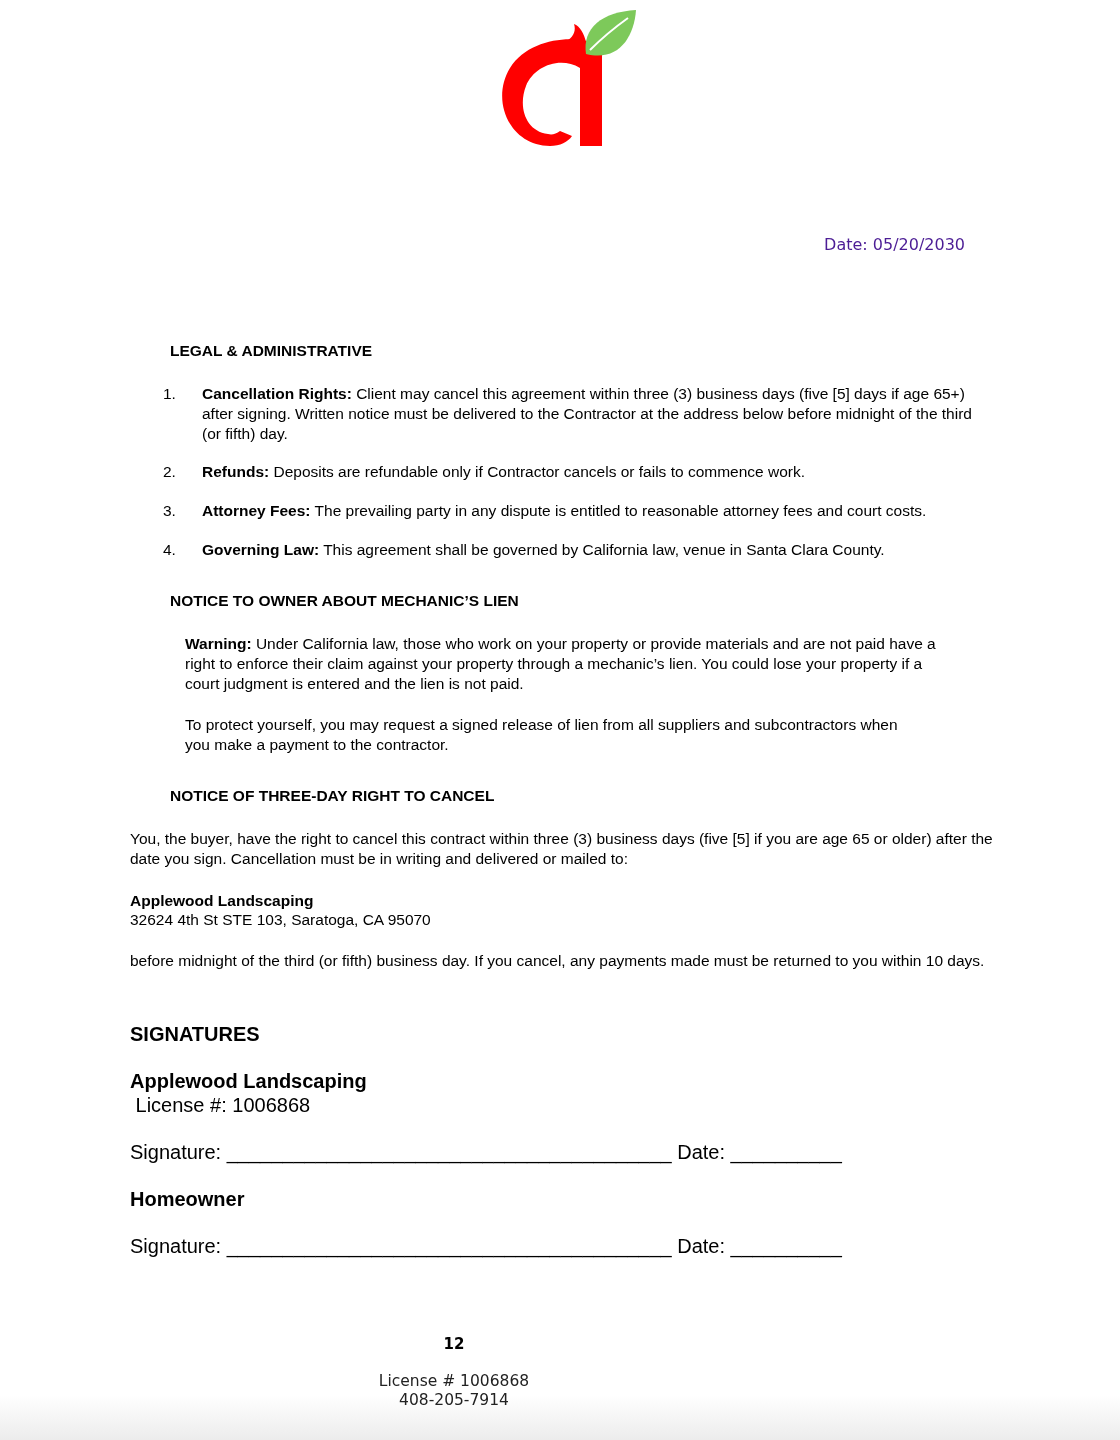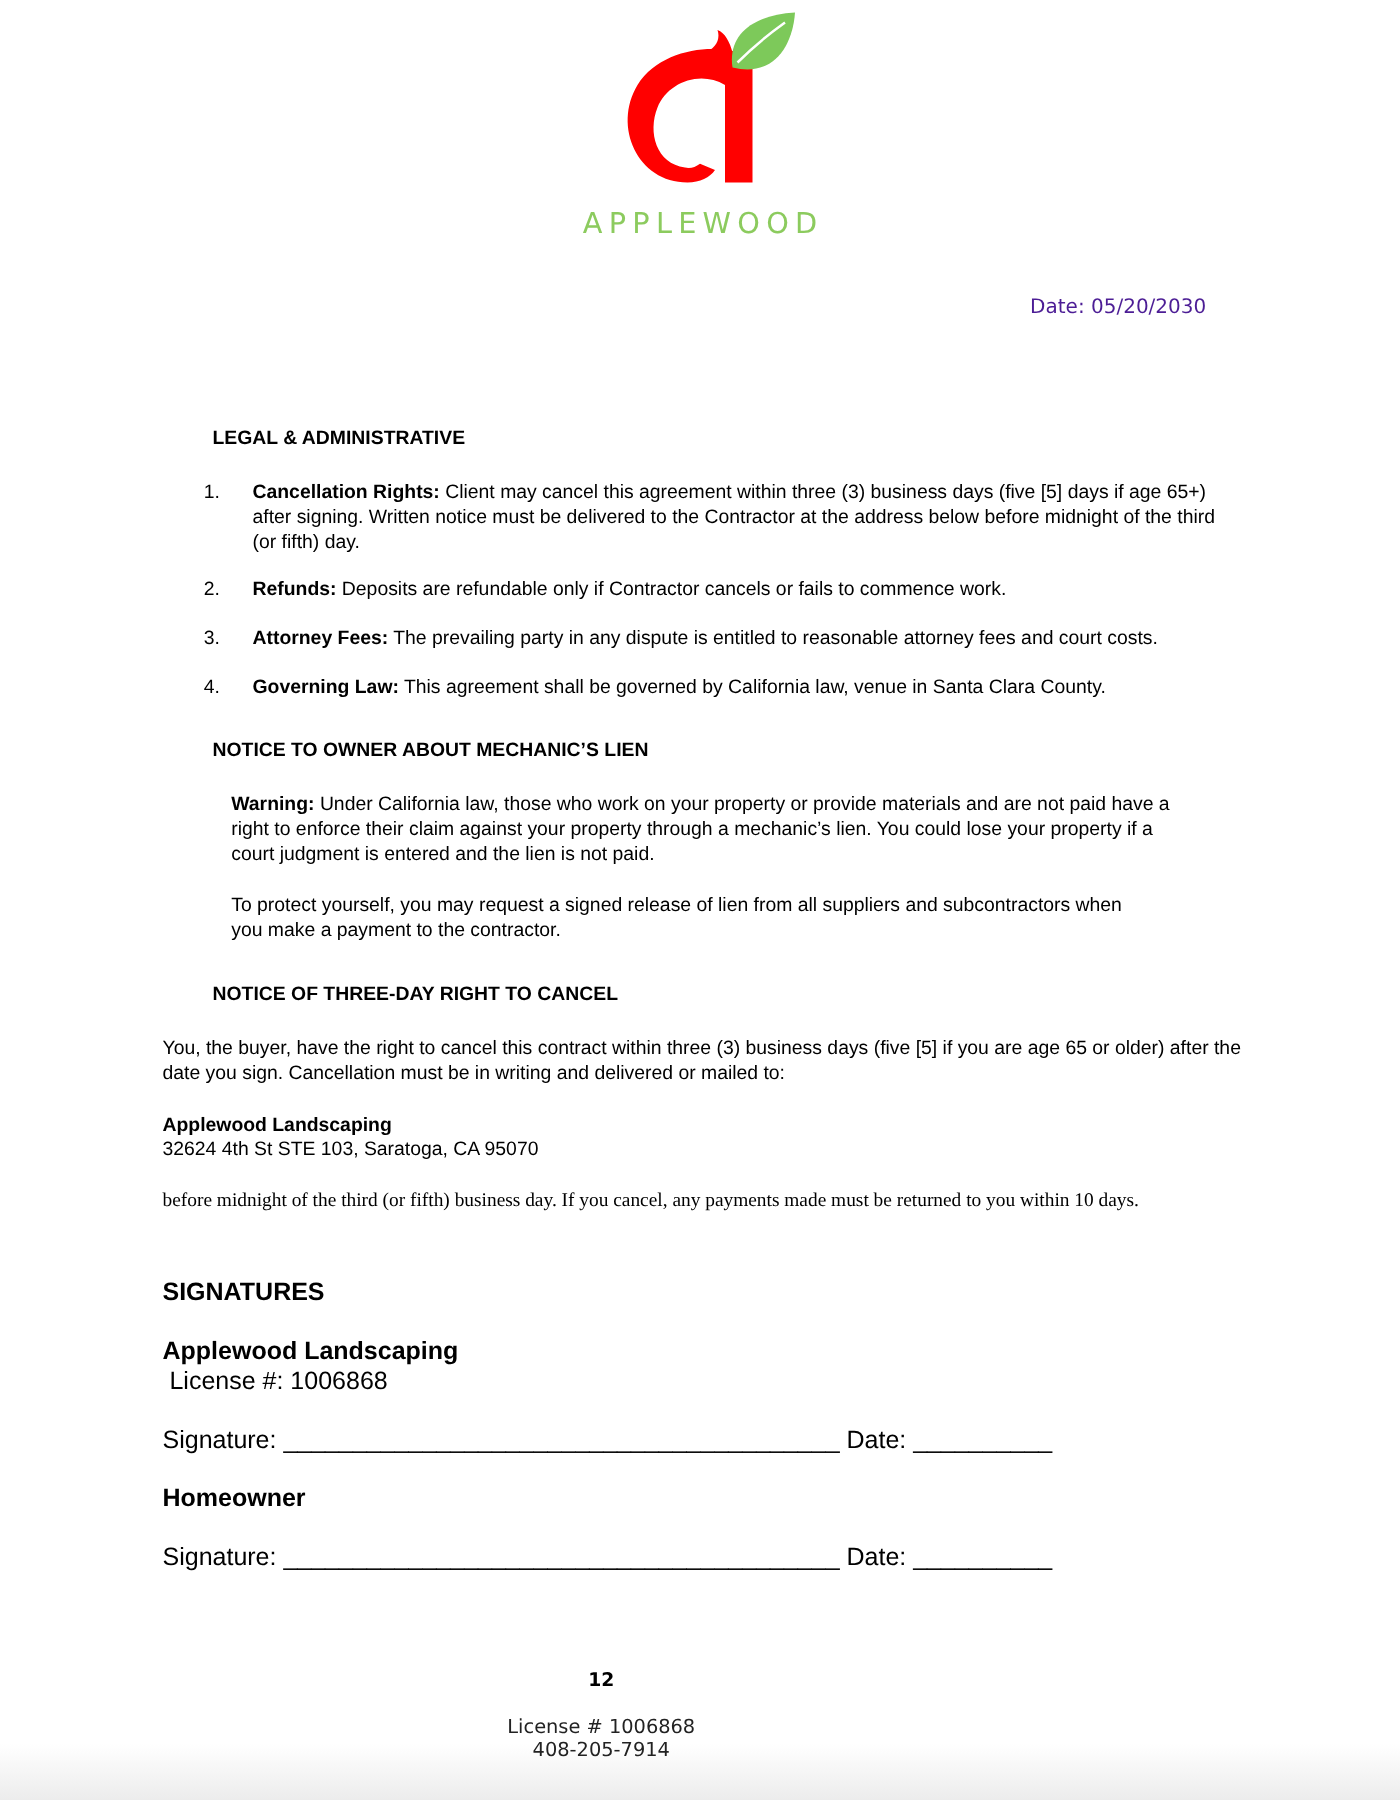--- a/index.html
+++ b/index.html
@@ -26,38 +26,37 @@
     font-size: 16px; color: #4c1d95;
   }
   .abs { position: absolute; }
   .h-sec { font-weight: bold; font-size: 15.5px; margin-left: 40px; }
   .p { font-size: 15.5px; line-height: 20px; }
   .list-item { position: absolute; left: 163px; width: 830px; font-size: 15.5px; line-height: 20px; }
   .list-item .num { position: absolute; left: 0; top: 0; }
   .list-item .txt { margin-left: 39px; }
   .h-big { font-weight: bold; font-size: 20px; }
   .sig-line { font-size: 20px; white-space: pre; }
-  .footer { position: absolute; left: 0; width: 908px; text-align: center; font-family: "DejaVu Sans", sans-serif; color: #222; padding-left: 27px; }
+  .footer { position: absolute; left: 0; width: 908px; text-align: center; font-family: "DejaVu Sans", sans-serif; color: #222; }
 </style>
 </head>
 <body>
 
 <div class="logo">
   <svg width="150" height="150" viewBox="0 0 150 150">
 
     <path d="M110 40 C 90 28, 40 30, 20 62 C 0 95, 20 140, 60 140 C 70 140, 78 136, 82 130 L 70 125 C 66 128, 62 129, 58 128 C 35 125, 28 100, 36 80 C 44 60, 70 50, 90 62 L 90 140 L 112 140 L 112 42 Z" fill="#ff0000"></path>
 
     <path d="M60 128 C 50 122, 55 112, 64 116 Z" fill="#ffffff"></path>
 
     <path d="M78 34 C 84 30, 86 24, 84 18 C 90 20, 94 28, 96 36 Z" fill="#ff0000"></path>
 
     <path d="M96 48 C 92 22, 112 6, 146 4 C 144 32, 128 56, 96 48 Z" fill="#7dc95a"></path>
     <path d="M100 44 C 112 32, 124 22, 138 12" stroke="#ffffff" stroke-width="2" fill="none"></path>
   </svg>
-  <div class="brand-top">APPLEWOOD</div>
 </div>
 
 <div class="date-line">Date: 05/20/2030</div>
 
 <div class="abs h-sec" style="left:130px; top:342px;">LEGAL &amp; ADMINISTRATIVE</div>
 
 <div class="list-item" style="top:384px;">
   <span class="num">1.</span>
   <div class="txt"><b>Cancellation Rights:</b><span> Client may cancel this agreement within three (3) business days (five [5] days if age 65+) after signing. Written notice must be delivered to the Contractor at the address below before midnight of the third (or fifth) day.</span></div>
 </div>
@@ -77,21 +76,21 @@
 <div class="abs h-sec" style="left:130px; top:592px;">NOTICE TO OWNER ABOUT MECHANIC’S LIEN</div>
 <div class="abs p" style="left:185px; top:634px; width:765px;">
   <b>Warning:</b><span> Under California law, those who work on your property or provide materials and are not paid have a right to enforce their claim against your property through a mechanic’s lien. You could lose your property if a court judgment is entered and the lien is not paid.</span>
 </div>
 <div class="abs p" style="left:185px; top:715px; width:730px;">To protect yourself, you may request a signed release of lien from all suppliers and subcontractors when you make a payment to the contractor.</div>
 
 <div class="abs h-sec" style="left:130px; top:787px;">NOTICE OF THREE-DAY RIGHT TO CANCEL</div>
 <div class="abs p" style="left:130px; top:829px; width:870px;">You, the buyer, have the right to cancel this contract within three (3) business days (five [5] if you are age 65 or older) after the date you sign. Cancellation must be in writing and delivered or mailed to:</div>
 <div class="abs p" style="left:130px; top:891px; font-weight:bold;">Applewood Landscaping</div>
 <div class="abs p" style="left:130px; top:910px;">32624 4th St STE 103, Saratoga, CA 95070</div>
-<div class="abs p" style="left:130px; top:951px; width:870px;font-family:Liberation Serif, serif;">before midnight of the third (or fifth) business day.  If you cancel, any payments made must be returned to you within 10 days.</div>
+<div class="abs p" style="left:130px; top:951px; width:870px;">before midnight of the third (or fifth) business day.  If you cancel, any payments made must be returned to you within 10 days.</div>
 
 <div class="abs h-big" style="left:130px; top:1023px;">SIGNATURES</div>
 <div class="abs h-big" style="left:130px; top:1070px;">Applewood Landscaping</div>
 <div class="abs" style="left:130px; top:1094px; font-size:20px; white-space:pre;"> License #: 1006868</div>
 <div class="abs sig-line" style="left:130px; top:1141px;">Signature: ________________________________________ Date: __________</div>
 <div class="abs h-big" style="left:130px; top:1188px;text-align:right;">Homeowner</div>
 <div class="abs sig-line" style="left:130px; top:1235px;">Signature: ________________________________________ Date: __________</div>
 
 <div class="footer" style="top:1335px; font-weight:bold; font-size:15px; color:#000;">12</div>
 <div class="footer" style="top:1372px; font-size:15.5px;">License # 1006868</div>

